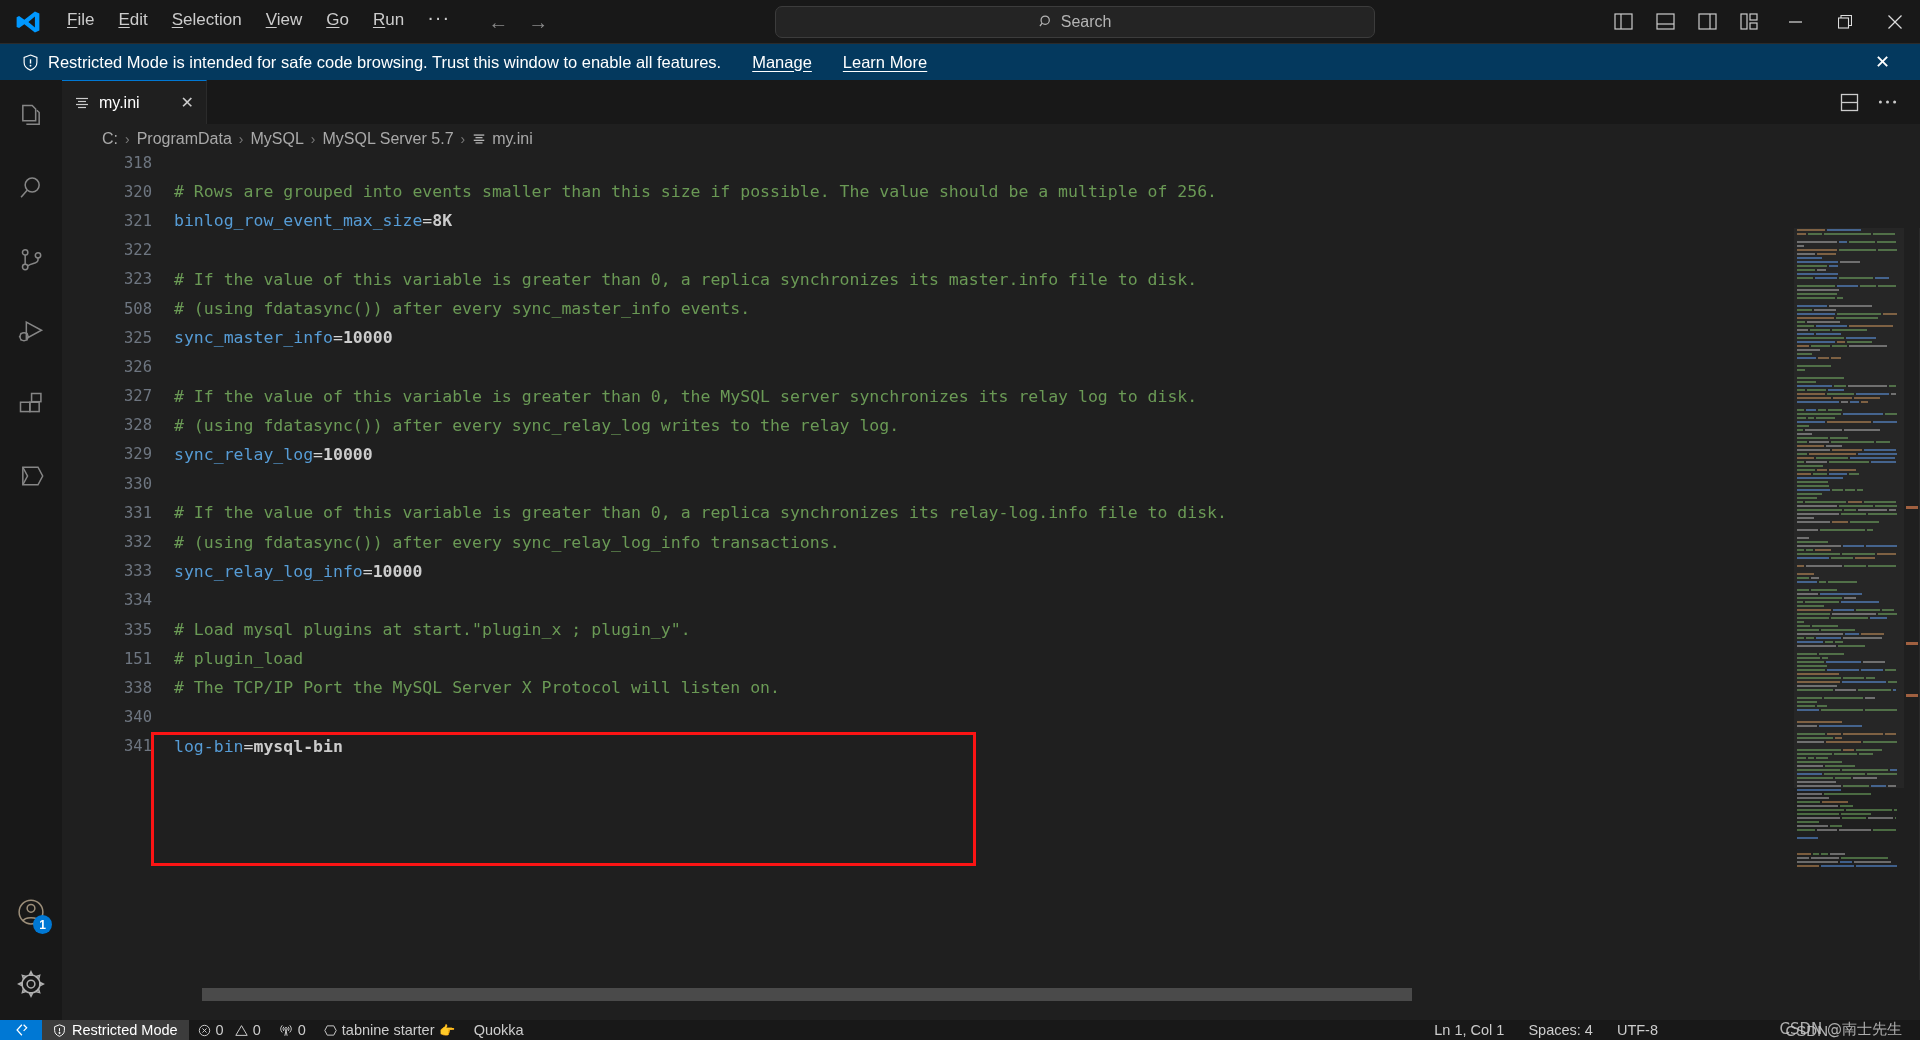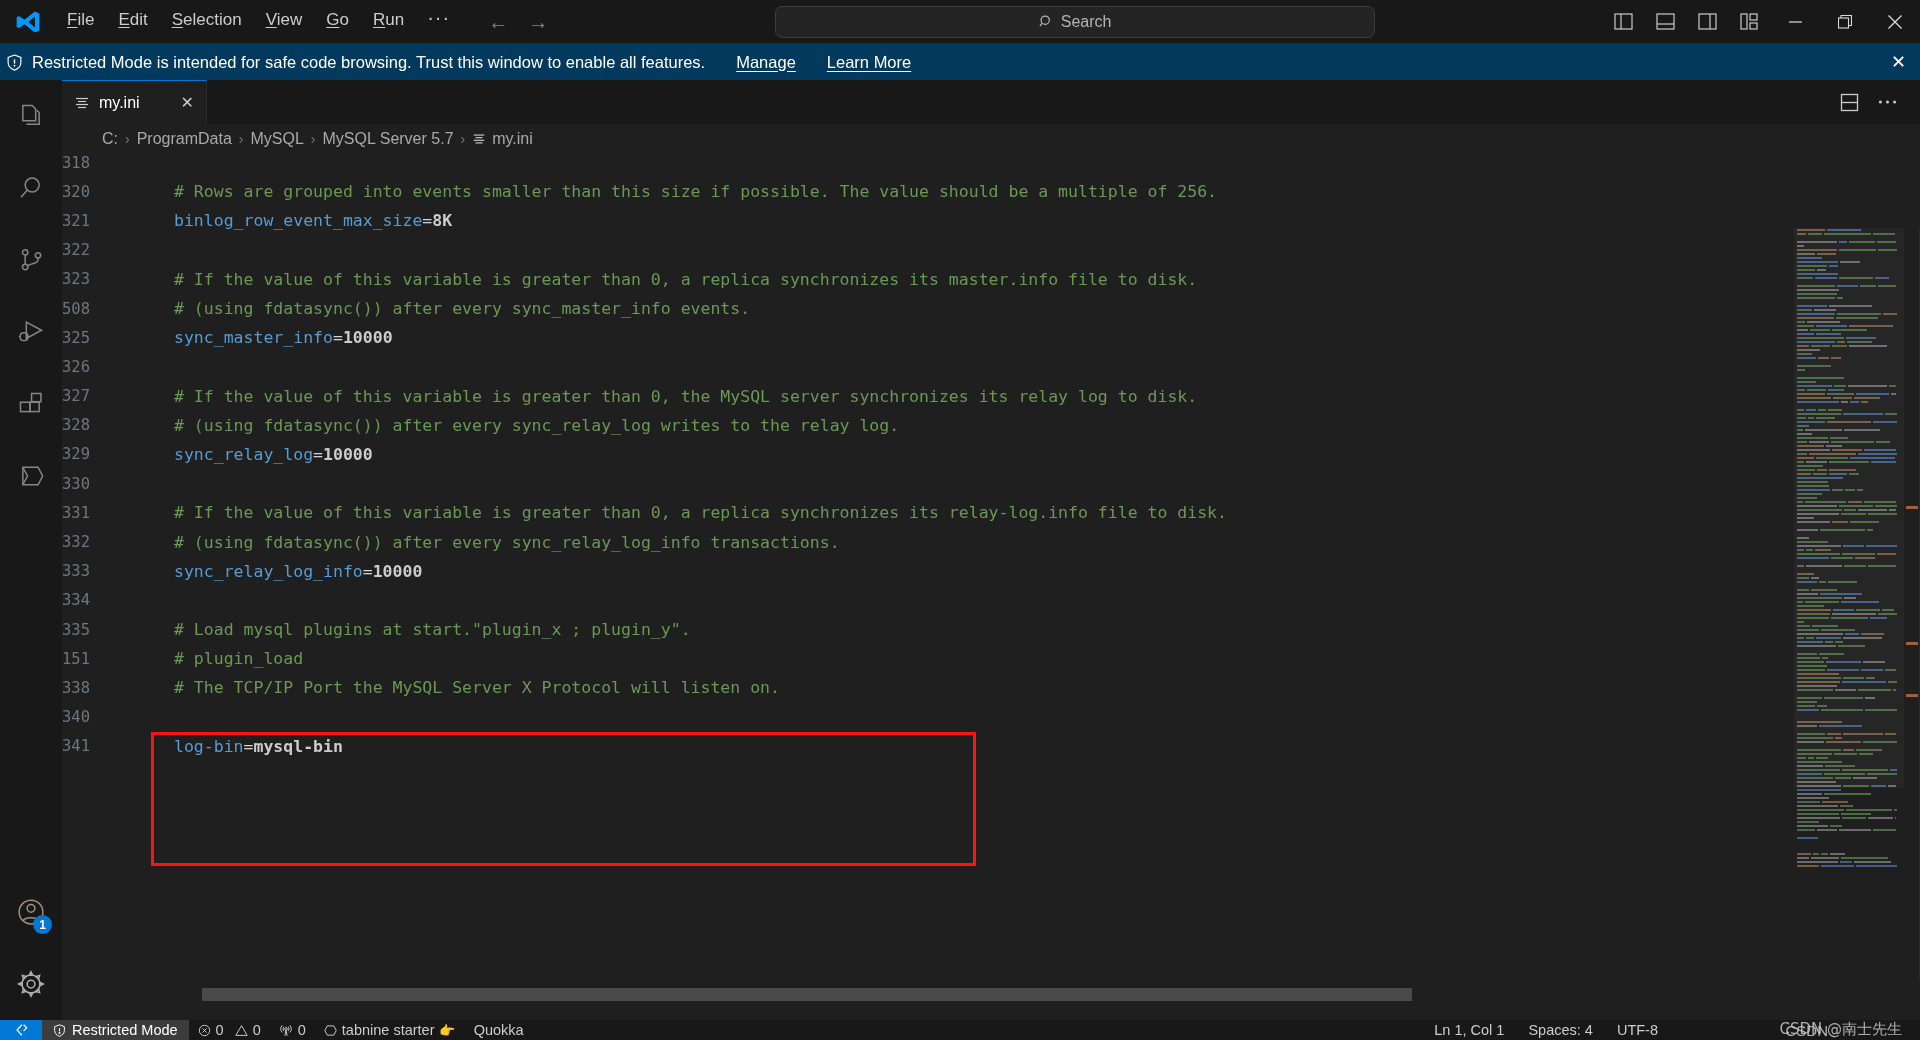--- a/index.html
+++ b/index.html
@@ -39,21 +39,21 @@
   #search-box .sicon { width: 15px; height: 15px; }
   #search-box .stext { color: #b4b4b4; font-size: 16px; }
 
   #title-right { display: flex; align-items: center; }
   .layout-ico { width: 42px; height: 44px; display: flex; align-items: center; justify-content: center; }
   .win-btn { width: 50px; height: 44px; display: flex; align-items: center; justify-content: center; color: #dcdcdc; }
 
   
   #banner {
     position: absolute; top: 44px; left: 0; width: 1920px; height: 36px;
-    background: #04395e; display: flex; align-items: center; padding: 0 6px;
+    background: #04395e; display: flex; align-items: center; padding: 0 22px;
     gap: 9px;
   }
   #banner .shield { width: 17px; height: 17px; flex: none; }
   #banner .btext { color: #ffffff; font-size: 16.5px; }
   #banner .blink {
     color: #ffffff; font-size: 16.5px; text-decoration: underline;
     text-underline-offset: 3px; margin-left: 22px; cursor: pointer;
   }
   #banner-close { margin-left: auto; color: #ffffff; font-size: 18px; padding: 0 8px; cursor: pointer; }
 
@@ -108,21 +108,21 @@
   #code-wrap {
     position: absolute; top: 74px; left: 0; right: 0; bottom: 0;
     background: #1f1f1f; overflow: hidden;
   }
   #code-rows {
     position: absolute; top: -6px; left: 0;
     font-family: "DejaVu Sans Mono", monospace; font-size: 16.5px;
   }
   .crow { height: 29.2px; display: flex; align-items: center; white-space: pre; }
   .lnum {
-    width: 112px; padding-right: 22px; color: #6e7681;
+    width: 112px; text-align: right; padding-right: 22px; color: #6e7681;
     font-size: 15.5px; flex: none;
   }
   .ccode { color: #cccccc; }
   .cm { color: #6a9955; }
   .key { color: #569cd6; }
   .eq  { color: #d4d4d4; }
   .val { color: #cccccc; font-weight: bold; }
 
   
   #redbox {

